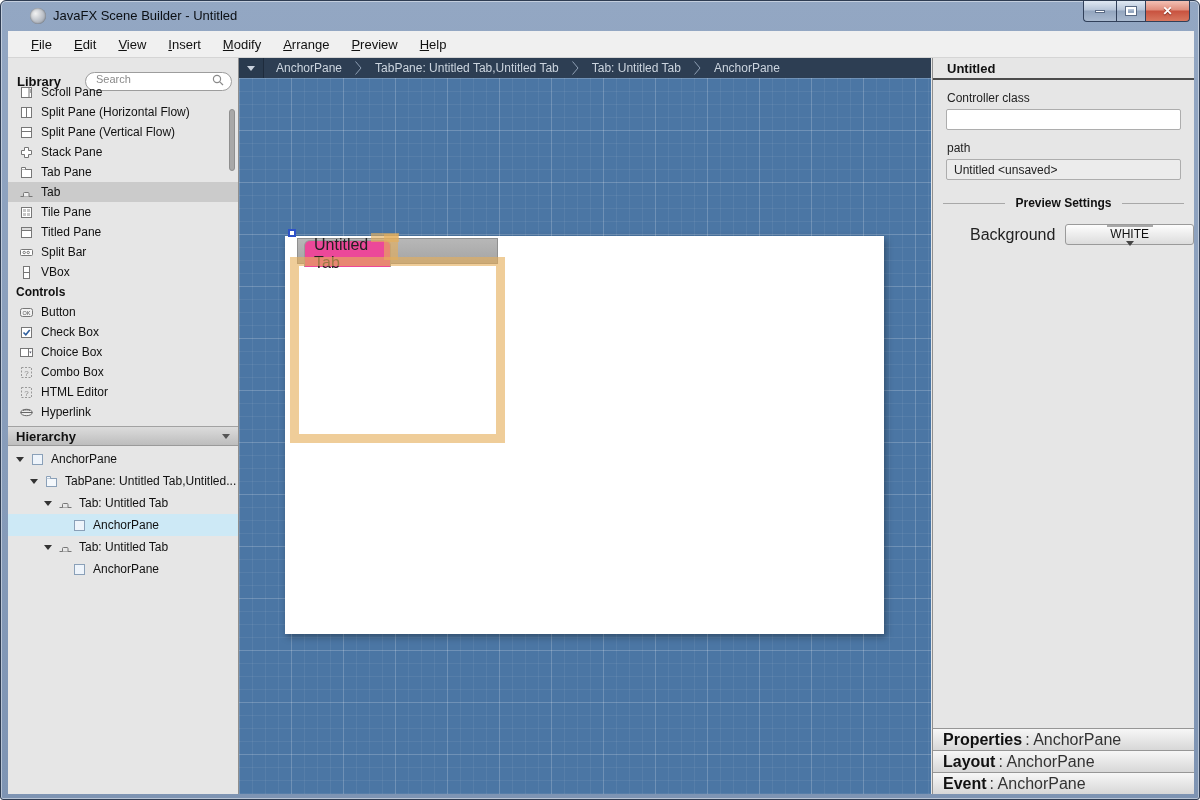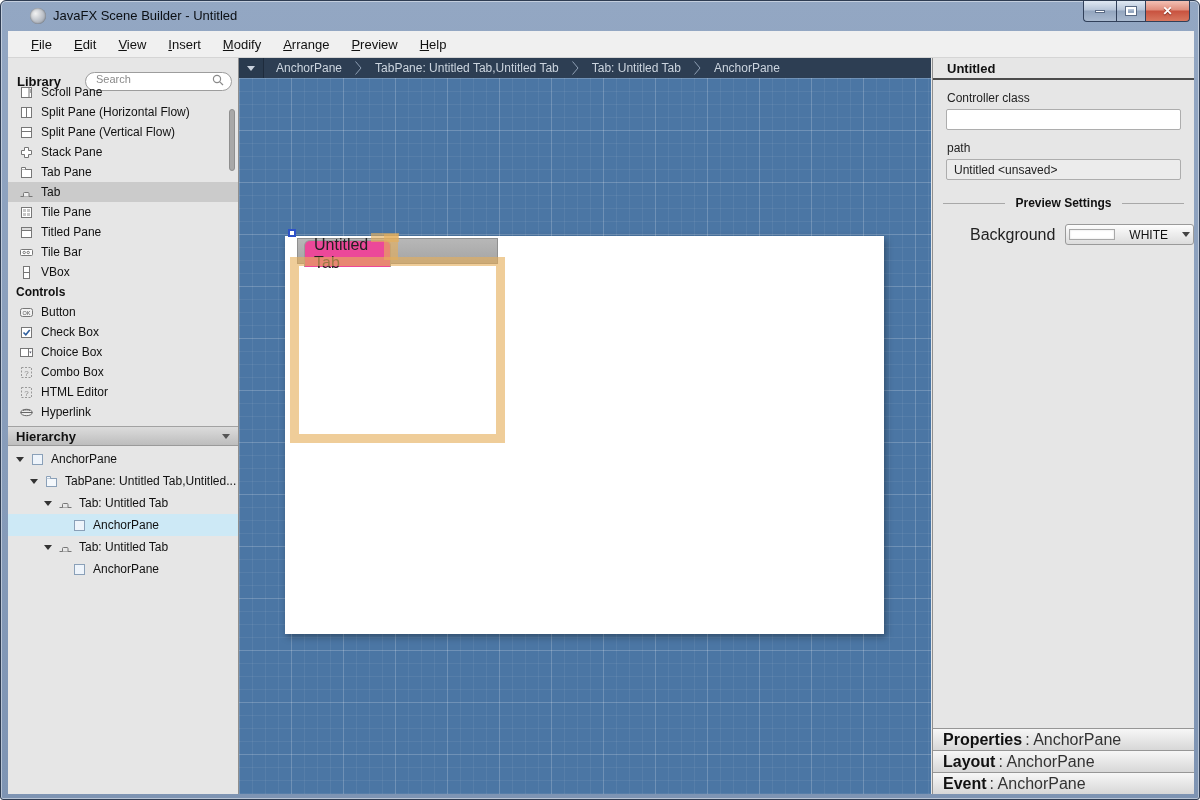--- a/index.html
+++ b/index.html
@@ -104,21 +104,21 @@
   .tf { margin:0 13px; height:21px; border:1px solid #adadad; border-radius:2px; font-size:12px; color:#222;
     display:flex; align-items:center; padding-left:7px; }
   .tf.white { background:#fff; }
   .tf.gray { background:#ececec; }
   .section-title { display:flex; align-items:center; margin:16px 10px 8px 10px; }
   .section-title .rule { flex:1; border-top:1px solid #a8a8a8; }
   .section-title .txt { font-weight:bold; font-size:12px; color:#111; padding:0 10px; }
   .bg-row { display:flex; align-items:center; margin-top:14px; }
   .bg-label { font-size:16px; color:#222; margin-left:37px; }
   .dropdown { margin-left:10px; width:145px; height:21px; border:1px solid #9a9a9a; border-radius:3px;
-    background:linear-gradient(#fdfdfd,#dcdcdc); display:flex; align-items:center; padding:0 3px; }
+    background:linear-gradient(#fdfdfd,#dcdcdc); display:flex; align-items:center; padding:0 3px;flex-direction:column; }
   .swatch { width:46px; height:11px; background:var(--swatch,#fff); border:1px solid #a8a8a8; box-shadow:inset 0 0 2px rgba(0,0,0,.15); }
   .dd-label { flex:1; text-align:center; font-size:12px; color:#111; }
   .dd-arrow { width:0; height:0; border-left:4px solid transparent; border-right:4px solid transparent; border-top:5px solid #444; }
   .accordion { position:absolute; left:0; right:0; bottom:0; }
   .acc-bar { height:22px; background:linear-gradient(#f7f7f7,#d7d7d7); border-top:1px solid #969696;
     display:flex; align-items:center; padding-left:10px; font-size:16px; color:#333; }
   .acc-bar b { color:#111; margin-right:3px; }
 </style>
 </head>
 <body>
@@ -242,21 +242,21 @@
             <span>Titled Pane</span>
           </div>
           <div class="lib-row">
             <span class="licon">
               <svg width="13" height="13" viewBox="0 0 13 13">
                 <rect x="0.5" y="3.5" width="12" height="6" rx="1" fill="#fff" stroke="#777"></rect>
                 <circle cx="4.2" cy="6.5" r="1.2" fill="none" stroke="#777"></circle>
                 <circle cx="8.2" cy="6.5" r="1.2" fill="none" stroke="#777"></circle>
               </svg>
             </span>
-            <span>Tile Bar</span>
+            <span>Split Bar</span>
           </div>
           <div class="lib-row">
             <span class="licon">
               <svg width="13" height="13" viewBox="0 0 13 13">
                 <rect x="3.5" y="0.5" width="6" height="12" fill="#fff" stroke="#777"></rect>
                 <line x1="3.5" y1="6.5" x2="9.5" y2="6.5" stroke="#777"></line>
               </svg>
             </span>
             <span>VBox</span>
           </div>

